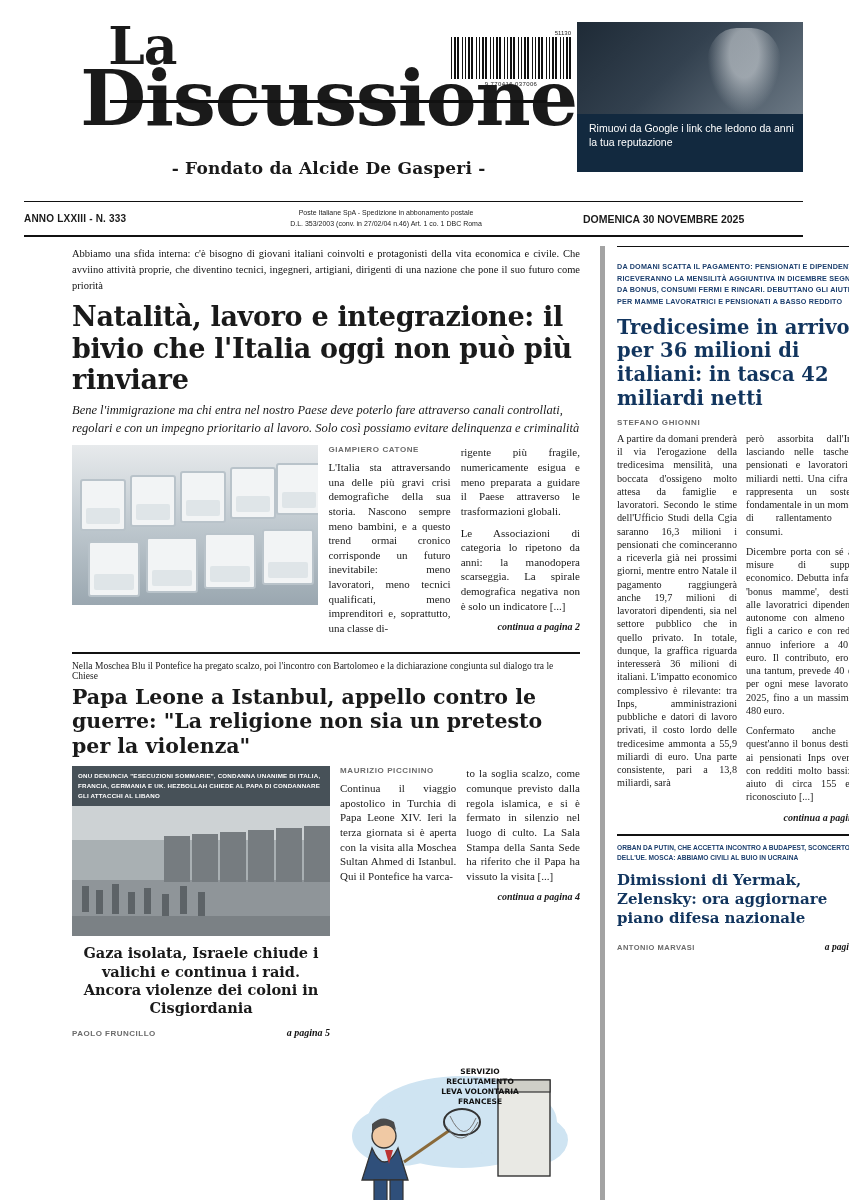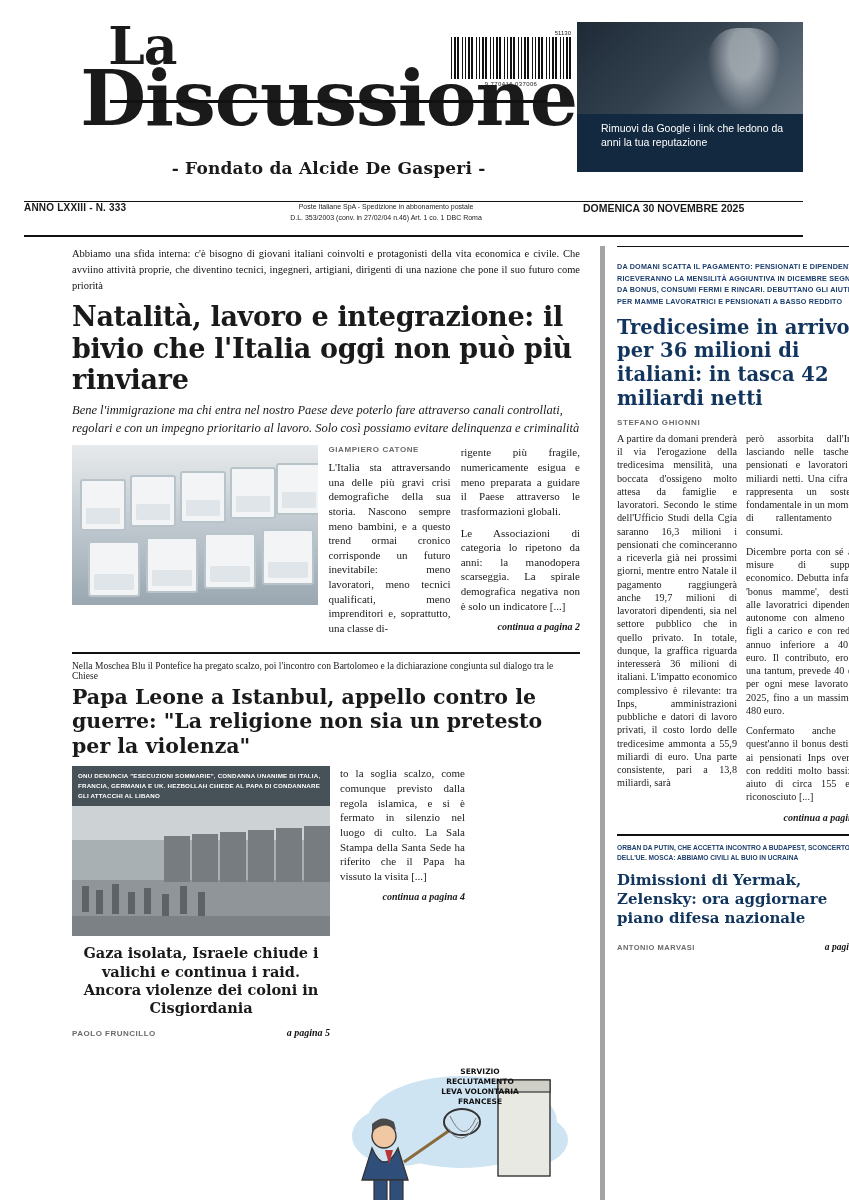--- a/index.html
+++ b/index.html
@@ -40,24 +40,24 @@
   }
   .tagline { font-family: "DejaVu Serif", serif; font-size: 17px; font-weight:600; margin-top: 24px; letter-spacing: .2px;}
 
   .ad-box { border: 0; width: 226px; height: 150px; position: relative; overflow: hidden; }
   .ad-img { height: 92px; background: linear-gradient(135deg,#1e2a36 0%,#33414f 45%,#6b7884 100%); position: relative;}
   .ad-img::after{
     content:""; position:absolute; right:22px; top:6px; width:74px; height:86px;
     background: radial-gradient(ellipse at 50% 30%, #dfe3e6 0 28%, rgba(223,227,230,0) 70%);
     opacity:.55; border-radius:40% 40% 35% 35%;
   }
-  .ad-txt { background:#12293f; color:#fff; font-family:"Liberation Sans", sans-serif; font-size:10.5px; line-height:1.35; padding:7px 8px 4px 24px; height:58px;}
-
-  
-  .infobar { display:flex; border-top:1px solid #111; border-bottom:2px solid #111; height:36px; margin-top:4px; font-family:"Liberation Sans", sans-serif;}
+  .ad-txt { background:#12293f; color:#fff; font-family:"Liberation Sans", sans-serif; font-size:10.5px; line-height:1.35; padding:7px 8px 4px 12px; height:58px;}
+
+  
+  .infobar { display:flex; align-items:center; border-top:1px solid #111; border-bottom:2px solid #111; height:36px; margin-top:4px; font-family:"Liberation Sans", sans-serif;}
   .infobar .anno { width:165px; font-size:10px; font-weight:700; letter-spacing:.2px;}
   .infobar .poste { flex:1; text-align:center; font-size:7px; line-height:1.5; color:#222;}
   .infobar .date { width:220px; text-align:left; font-size:10.5px; font-weight:700;}
 
   
   .main { display:flex; gap:0; margin-top:9px; }
   .col-left { width: 533px; padding-right:20px; border-right:5px solid #a3a3a3;margin-left:48px;}
   .col-right { width: 268px; padding-left:12px;}
 
   .kicker-top { font-family:"Liberation Serif", serif; font-size:10.5px; line-height:1.5; color:#111; text-align:justify;}
@@ -215,20 +215,24 @@
               </svg>
               <div class="ph2-cap">ONU DENUNCIA "ESECUZIONI SOMMARIE", CONDANNA UNANIME DI ITALIA, FRANCIA, GERMANIA E UK. HEZBOLLAH CHIEDE AL PAPA DI CONDANNARE GLI ATTACCHI AL LIBANO</div>
             </div>
             <h3 class="gaza">Gaza isolata, Israele chiude i valichi e continua i raid. Ancora violenze dei coloni in Cisgiordania</h3>
             <div class="gaza-foot">
               <span>PAOLO FRUNCILLO</span>
               <span class="pag">a pagina 5</span>
             </div>
           </div>
 
+          <div class="textcol c1">
+            <div class="byline">MAURIZIO PICCININO</div>
+            <p>Continua il viaggio apostolico in Turchia di Papa Leone XIV. Ieri la terza giornata si è aperta con la visita alla Moschea Sultan Ahmed di Istanbul. Qui il Pontefice ha varca-</p>
+          </div>
           <div class="textcol c2">
             <p>to la soglia scalzo, come comunque previsto dalla regola islamica, e si è fermato in silenzio nel luogo di culto. La Sala Stampa della Santa Sede ha riferito che il Papa ha vissuto la visita [...]</p>
             <div class="cont">continua a pagina 4</div>
           </div>
         </div>
 
         <div style="display:flex;justify-content:flex-end;">
           <div class="vignetta">
             <svg width="258" height="176" viewBox="0 0 258 176">
               <rect width="258" height="176" fill="#ffffff"></rect>

